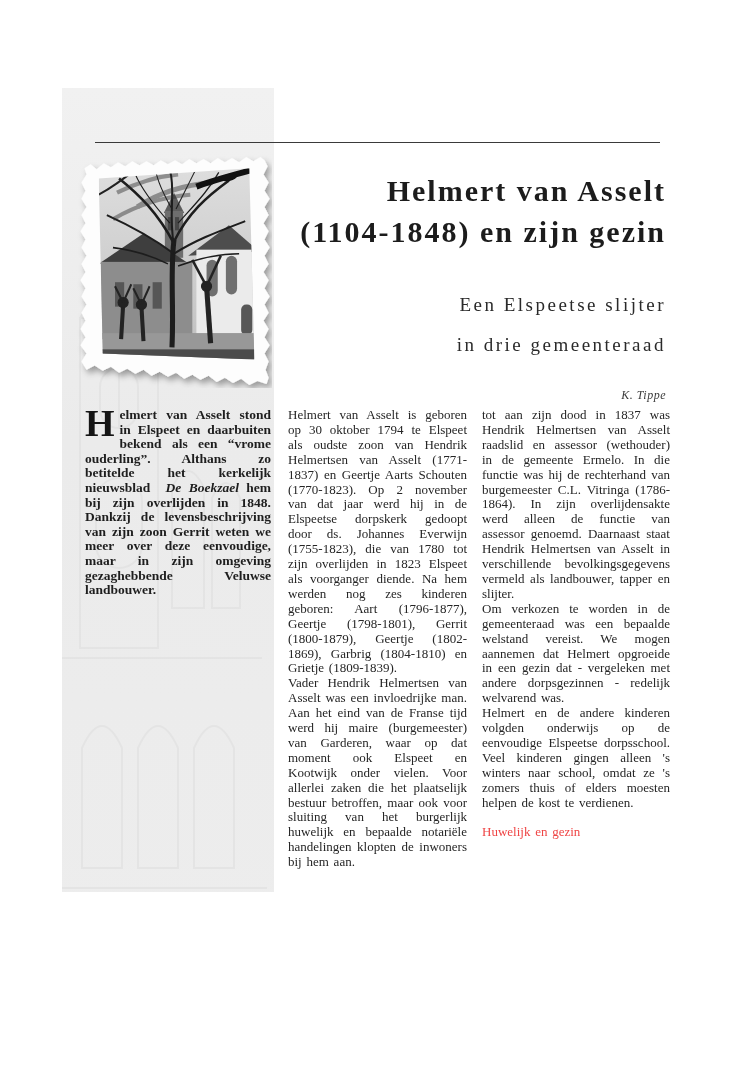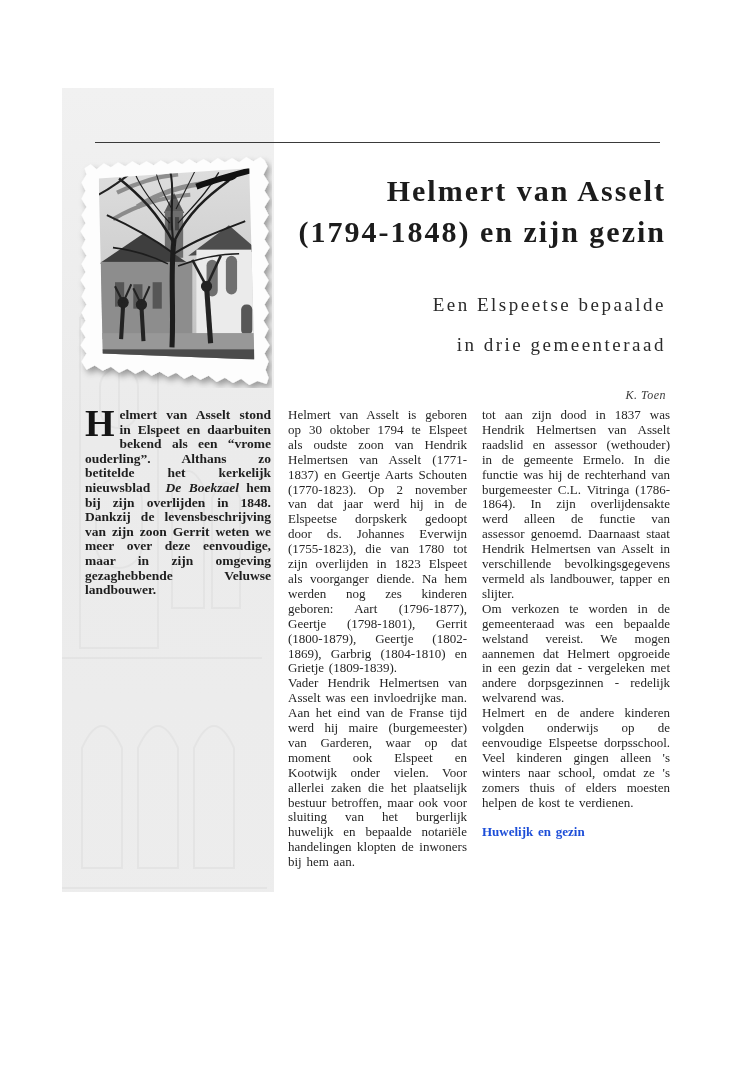--- a/index.html
+++ b/index.html
@@ -75,21 +75,21 @@
   .col-left  { left: 85px;  width: 186px; font-weight: bold; font-size: 13.5px; line-height: 14.6px; color: #1e1e1e; }
   .col-mid   { left: 288px; width: 179px; }
   .col-right { left: 482px; width: 188px; }
   .column p { margin: 0; }
   .dropcap {
     float: left; font-size: 38px; line-height: 29px; font-weight: bold;
     padding: 1px 5px 0 0; color: #151515;
   }
   .italic-bold { font-style: italic; font-weight: bold; margin-left: 8px; }
   .sub-heading {
-    font-weight: bold; margin-top: 15px !important; color: #1d4ed8;
+    font-weight: normal; margin-top: 15px !important; color: #ef4444;
   }
 
   
   .page-number {
     position: absolute; right: 73px; top: 925px; font-size: 20px;
     color: #2d2d2d; letter-spacing: 1px; z-index: 4;
   }
 </style>
 </head>
 <body>
@@ -194,26 +194,26 @@
 
         <path d="M118,34 C140,26 158,22 178,16" stroke="#111" stroke-width="6" fill="none"></path>
         <ellipse cx="150" cy="25" rx="8" ry="3.5" fill="#111" transform="rotate(-12 150 25)"></ellipse>
         <path d="M22,42 C40,32 52,22 62,14" stroke="#222" stroke-width="2" fill="none"></path>
       </g>
     </svg>
   </figure>
 
   <header class="header-block">
     <div class="title-line">Helmert van Asselt</div>
-    <div class="title-line">(1794-1848) en zijn gezin</div>
+    <div class="title-line">(1104-1848) en zijn gezin</div>
     <div class="subtitle-block">
-      <div class="subtitle-line">Een Elspeetse bepaalde</div>
+      <div class="subtitle-line">Een Elspeetse slijter</div>
       <div class="subtitle-line">in drie gemeenteraad</div>
     </div>
-    <div class="author-line">K. Toen</div>
+    <div class="author-line">K. Tippe</div>
   </header>
 
   <div class="column col-left" lang="nl">
     <p><span class="dropcap">H</span><span>elmert van Asselt stond in Elspeet en daarbuiten bekend als een “vrome ouderling”. Althans zo betitelde het kerkelijk nieuwsblad </span><span class="italic-bold">De Boekzael</span><span> hem bij zijn overlijden in 1848. Dankzij de levensbeschrijving van zijn zoon Gerrit weten we meer over deze eenvoudige, maar in zijn omgeving gezaghebbende Veluwse landbouwer.</span></p>
   </div>
 
   <div class="column col-mid" lang="nl">
     <p>Helmert van Asselt is geboren op 30 oktober 1794 te Elspeet als oudste zoon van Hendrik Helmertsen van Asselt (1771-1837) en Geertje Aarts Schouten (1770-1823). Op 2 november van dat jaar werd hij in de Elspeetse dorpskerk gedoopt door ds. Johannes Everwijn (1755-1823), die van 1780 tot zijn overlijden in 1823 Elspeet als voorganger diende. Na hem werden nog zes kinderen geboren: Aart (1796-1877), Geertje (1798-1801), Gerrit (1800-1879), Geertje (1802-1869), Garbrig (1804-1810) en Grietje (1809-1839).</p>
     <p>Vader Hendrik Helmertsen van Asselt was een invloedrijke man. Aan het eind van de Franse tijd werd hij maire (burgemeester) van Garderen, waar op dat moment ook Elspeet en Kootwijk onder vielen. Voor allerlei zaken die het plaatselijk bestuur betroffen, maar ook voor sluiting van het burgerlijk huwelijk en bepaalde notariële handelingen klopten de inwoners bij hem aan.</p>
   </div>

